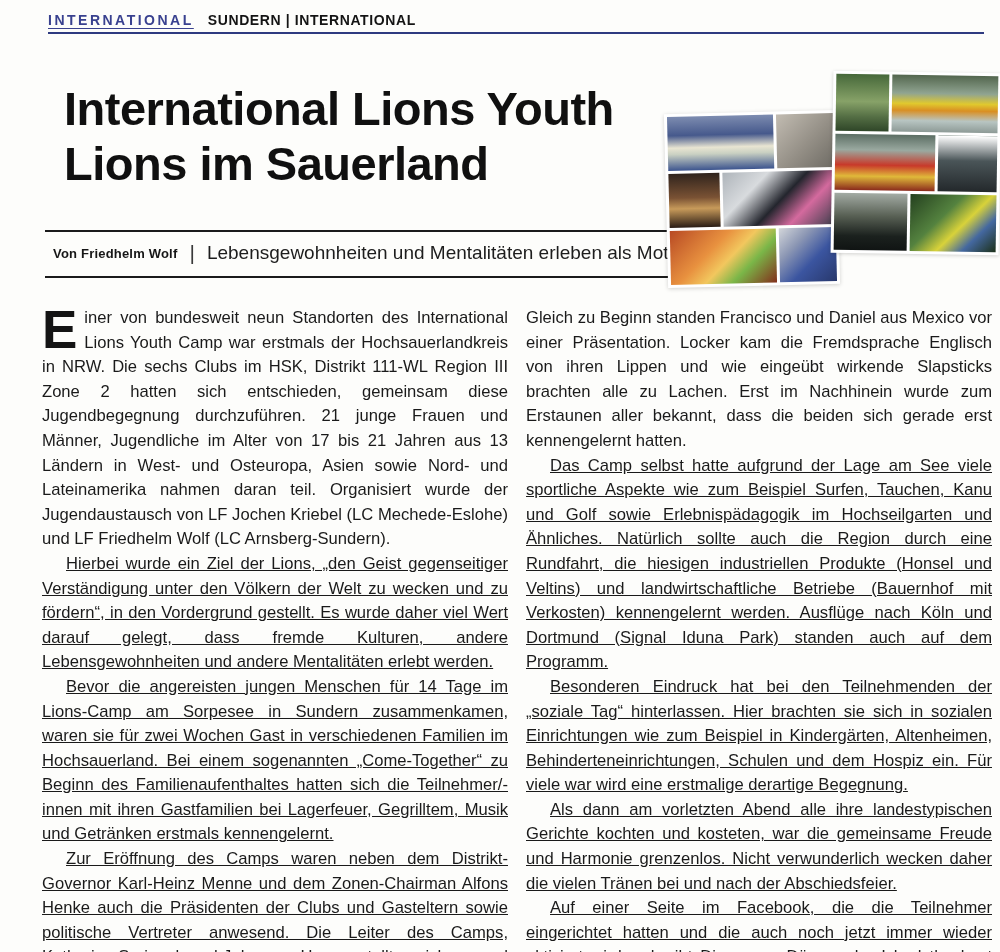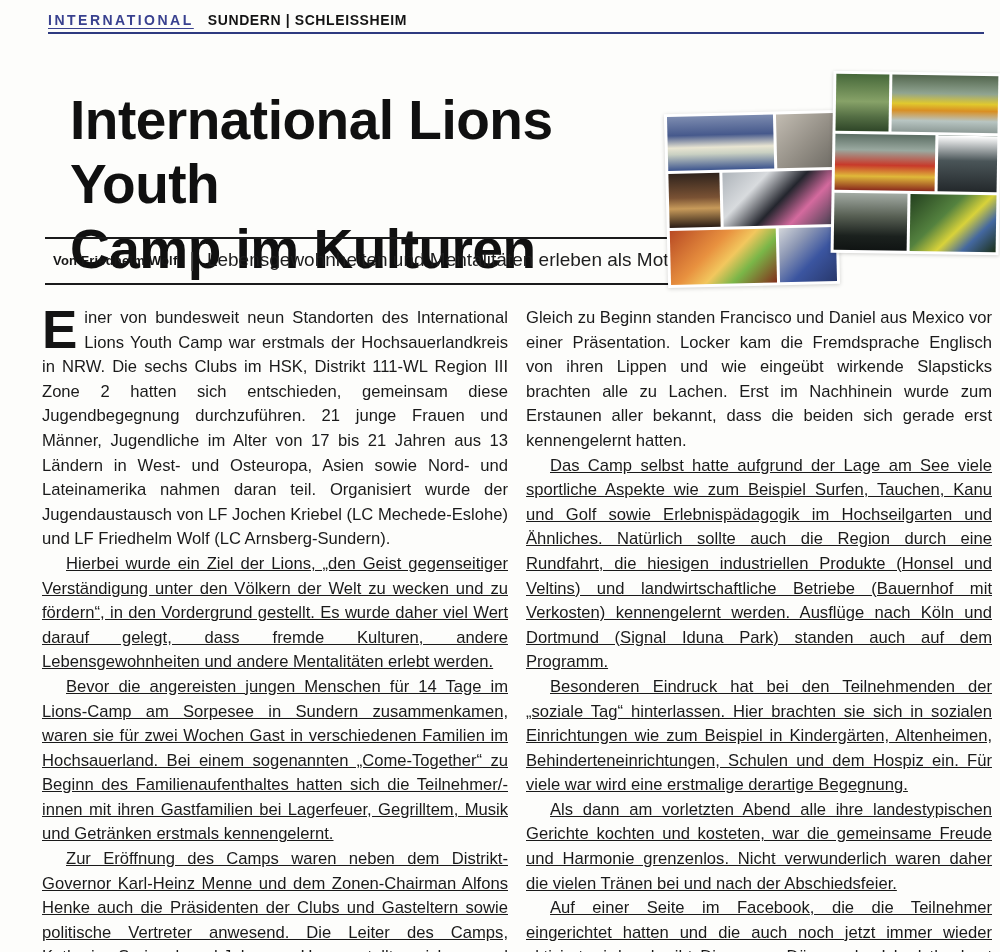--- a/index.html
+++ b/index.html
@@ -14,30 +14,30 @@
     display:flex;align-items:baseline;gap:14px;
     border-bottom:2px solid #2e3a80;padding-bottom:4px;
   }
   .kicker-section{
     color:#39418f;font-size:14px;font-weight:bold;letter-spacing:2.5px;
     text-decoration:underline;text-underline-offset:3px;
   }
   .kicker-sub{color:#141414;font-size:14px;font-weight:bold;letter-spacing:0.6px;}
   
   .headline{
-    position:absolute;left:54px;top:72px;margin:16px;width:640px;
-    font-size:55px;line-height:1.17;font-weight:bold;color:#101010;
+    position:absolute;left:54px;top:72px;margin:10px;width:640px;
+    font-size:47px;line-height:1.17;font-weight:bold;color:#101010;
     letter-spacing:-0.5px;
   }
   .headline span{display:block;}
   
   .byline{
     position:absolute;left:45px;top:230px;width:638px;
     border-top:2px solid #1b1b1b;border-bottom:2px solid #1b1b1b;
-    padding:9px 0 11px 8px;display:flex;align-items:center;gap:12px;margin-top:7px;
+    padding:9px 0 11px 8px;display:flex;align-items:center;gap:12px;
   }
   .byline-author{font-size:13px;font-weight:bold;color:#161616;letter-spacing:0.2px;}
   .byline-sep{font-size:21px;font-weight:300;color:#3a3a3a;}
   .byline-subtitle{font-size:19px;color:#1d1d1d;}
   
   .collage{position:absolute;left:658px;top:68px;width:342px;height:222px;}
   .collage-group{
     position:absolute;background:#fff;padding:3px;
     box-shadow:0 1px 4px rgba(0,0,0,0.18);
     display:flex;flex-direction:column;gap:3px;
@@ -74,26 +74,26 @@
     padding:3px 7px 0 0;color:#141414;
   }
 </style>
 </head>
 <body>
 
 <div class="page">
 
   <header class="kicker">
     <span class="kicker-section">INTERNATIONAL</span>
-    <span class="kicker-sub">SUNDERN | SCHLEISSHEIM</span>
+    <span class="kicker-sub">SUNDERN | INTERNATIONAL</span>
   </header>
 
   <h1 class="headline">
     <span>International Lions Youth</span>
-    <span>Camp im Kulturen</span>
+    <span>Lions im Sauerland</span>
   </h1>
 
   <div class="byline">
     <span class="byline-author">Von Friedhelm Wolf</span>
     <span class="byline-sep">|</span>
     <span class="byline-subtitle">Lebensgewohnheiten und Mentalitäten erleben als Motto</span>
   </div>
 
   <div class="collage">
     <div class="collage-group group-a">
@@ -130,18 +130,18 @@
     <div class="col">
         <p class="para"><span class="dropcap">E</span>iner von bundesweit neun Standorten des International Lions Youth Camp war erstmals der Hochsauerlandkreis in NRW. Die sechs Clubs im HSK, Distrikt 111-WL Region III Zone 2 hatten sich entschieden, gemeinsam diese Jugendbegegnung durchzuführen. 21 junge Frauen und Männer, Jugendliche im Alter von 17 bis 21 Jahren aus 13 Ländern in West- und Osteuropa, Asien sowie Nord- und Lateinamerika nahmen daran teil. Organisiert wurde der Jugendaustausch von LF Jochen Kriebel (LC Mechede-Eslohe) und LF Friedhelm Wolf (LC Arnsberg-Sundern).</p>
         <p class="para indent">Hierbei wurde ein Ziel der Lions, „den Geist gegenseitiger Verständigung unter den Völkern der Welt zu wecken und zu fördern“, in den Vordergrund gestellt. Es wurde daher viel Wert darauf gelegt, dass fremde Kulturen, andere Lebensgewohnheiten und andere Mentalitäten erlebt werden.</p>
         <p class="para indent">Bevor die angereisten jungen Menschen für 14 Tage im Lions-Camp am Sorpesee in Sundern zusammenkamen, waren sie für zwei Wochen Gast in verschiedenen Familien im Hochsauerland. Bei einem sogenannten „Come-Together“ zu Beginn des Familienaufenthaltes hatten sich die Teilnehmer/-innen mit ihren Gastfamilien bei Lagerfeuer, Gegrilltem, Musik und Getränken erstmals kennengelernt.</p>
         <p class="para indent">Zur Eröffnung des Camps waren neben dem Distrikt-Governor Karl-Heinz Menne und dem Zonen-Chairman Alfons Henke auch die Präsidenten der Clubs und Gasteltern sowie politische Vertreter anwesend. Die Leiter des Camps, Katharina Springob und Johannes Heppe, stellten sich vor und klärten gleich wichtige Formalien: die Regeln des Camps. Dann stellten die Teilnehmer ihre Länder vor.</p>
       </div>
     <div class="col">
         <p class="para">Gleich zu Beginn standen Francisco und Daniel aus Mexico vor einer Präsentation. Locker kam die Fremdsprache Englisch von ihren Lippen und wie eingeübt wirkende Slapsticks brachten alle zu Lachen. Erst im Nachhinein wurde zum Erstaunen aller bekannt, dass die beiden sich gerade erst kennengelernt hatten.</p>
         <p class="para indent">Das Camp selbst hatte aufgrund der Lage am See viele sportliche Aspekte wie zum Beispiel Surfen, Tauchen, Kanu und Golf sowie Erlebnispädagogik im Hochseilgarten und Ähnliches. Natürlich sollte auch die Region durch eine Rundfahrt, die hiesigen industriellen Produkte (Honsel und Veltins) und landwirtschaftliche Betriebe (Bauernhof mit Verkosten) kennengelernt werden. Ausflüge nach Köln und Dortmund (Signal Iduna Park) standen auch auf dem Programm.</p>
         <p class="para indent">Besonderen Eindruck hat bei den Teilnehmenden der „soziale Tag“ hinterlassen. Hier brachten sie sich in sozialen Einrichtungen wie zum Beispiel in Kindergärten, Altenheimen, Behinderteneinrichtungen, Schulen und dem Hospiz ein. Für viele war wird eine erstmalige derartige Begegnung.</p>
-        <p class="para indent">Als dann am vorletzten Abend alle ihre landestypischen Gerichte kochten und kosteten, war die gemeinsame Freude und Harmonie grenzenlos. Nicht verwunderlich waren daher die vielen Tränen bei und nach der Abschiedsfeier.</p>
+        <p class="para indent">Als dann am vorletzten Abend alle ihre landestypischen Gerichte kochten und kosteten, war die gemeinsame Freude und Harmonie grenzenlos. Nicht verwunderlich wecken daher die vielen Tränen bei und nach der Abschiedsfeier.</p>
         <p class="para indent">Auf einer Seite im Facebook, die die Teilnehmer eingerichtet hatten und die auch noch jetzt immer wieder aktiviert wird, schreibt Diane aus Dänemark: „I had the best time in my life. Never have I gotten to love so many people on such short time. Hope to see you again“. Und Valentina aus Italien antwortet: „I agree with you. These were the most beautiful weeks in my life. . . Thank you all..“</p>
       </div>
   </div>
 
 </div>
 
 </body></html>

